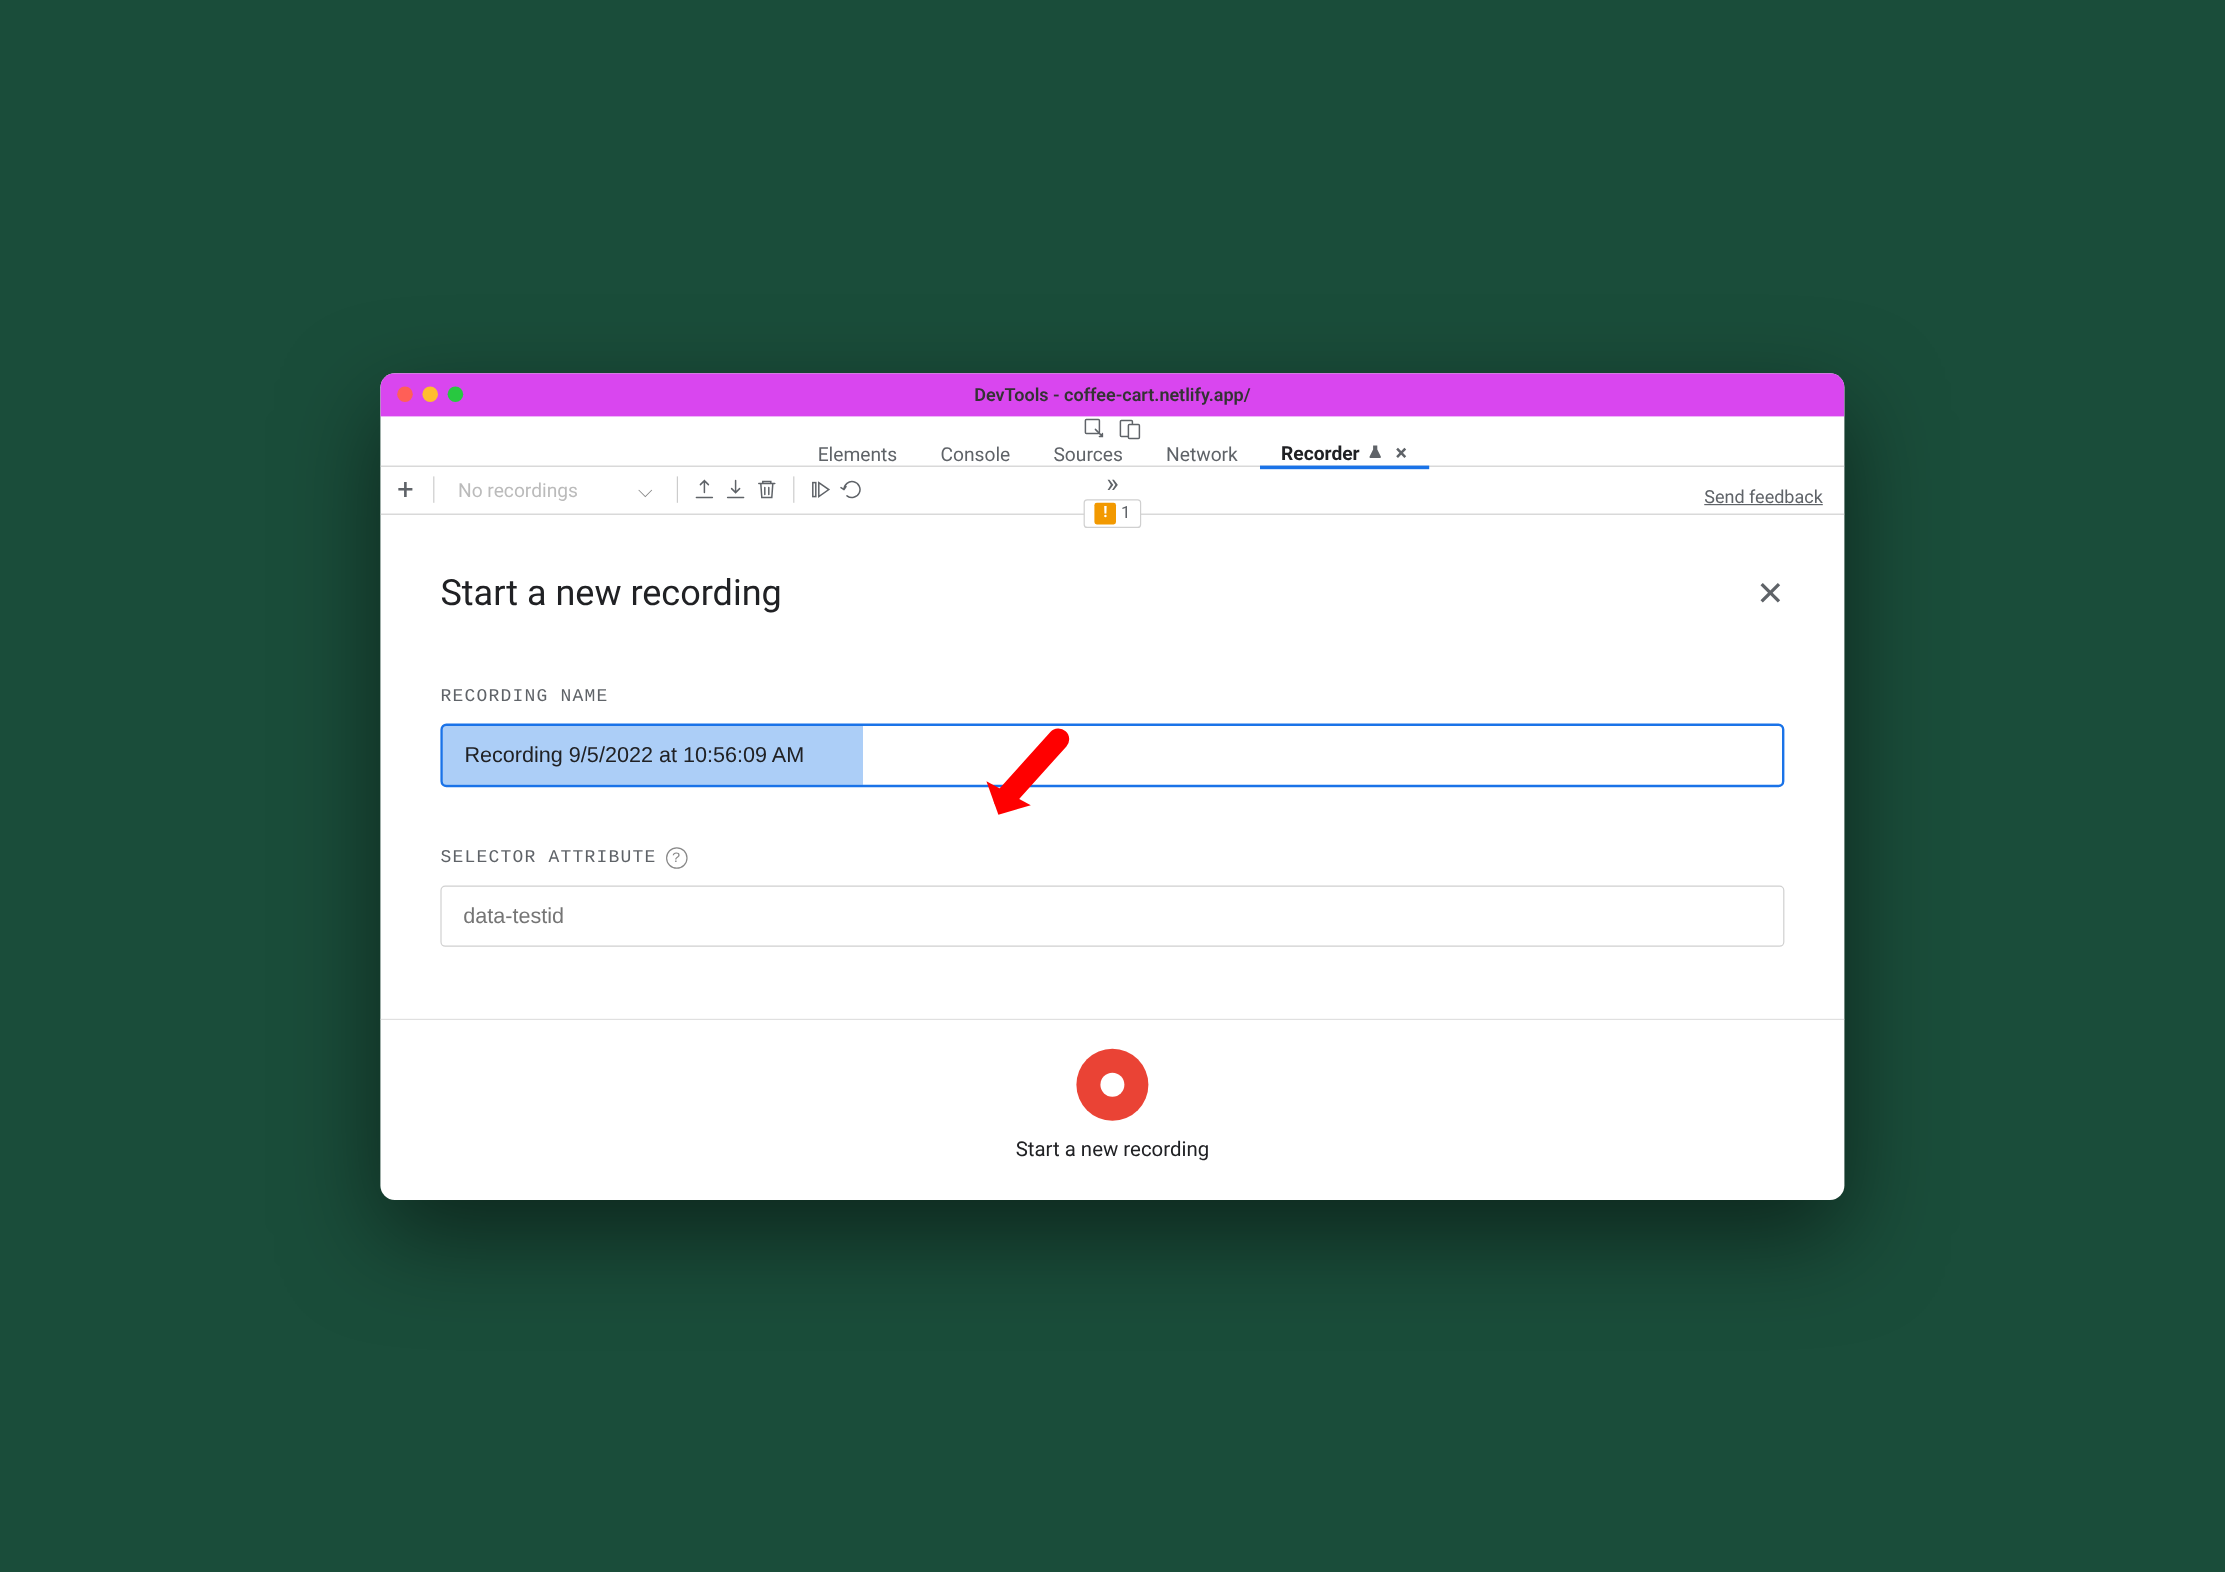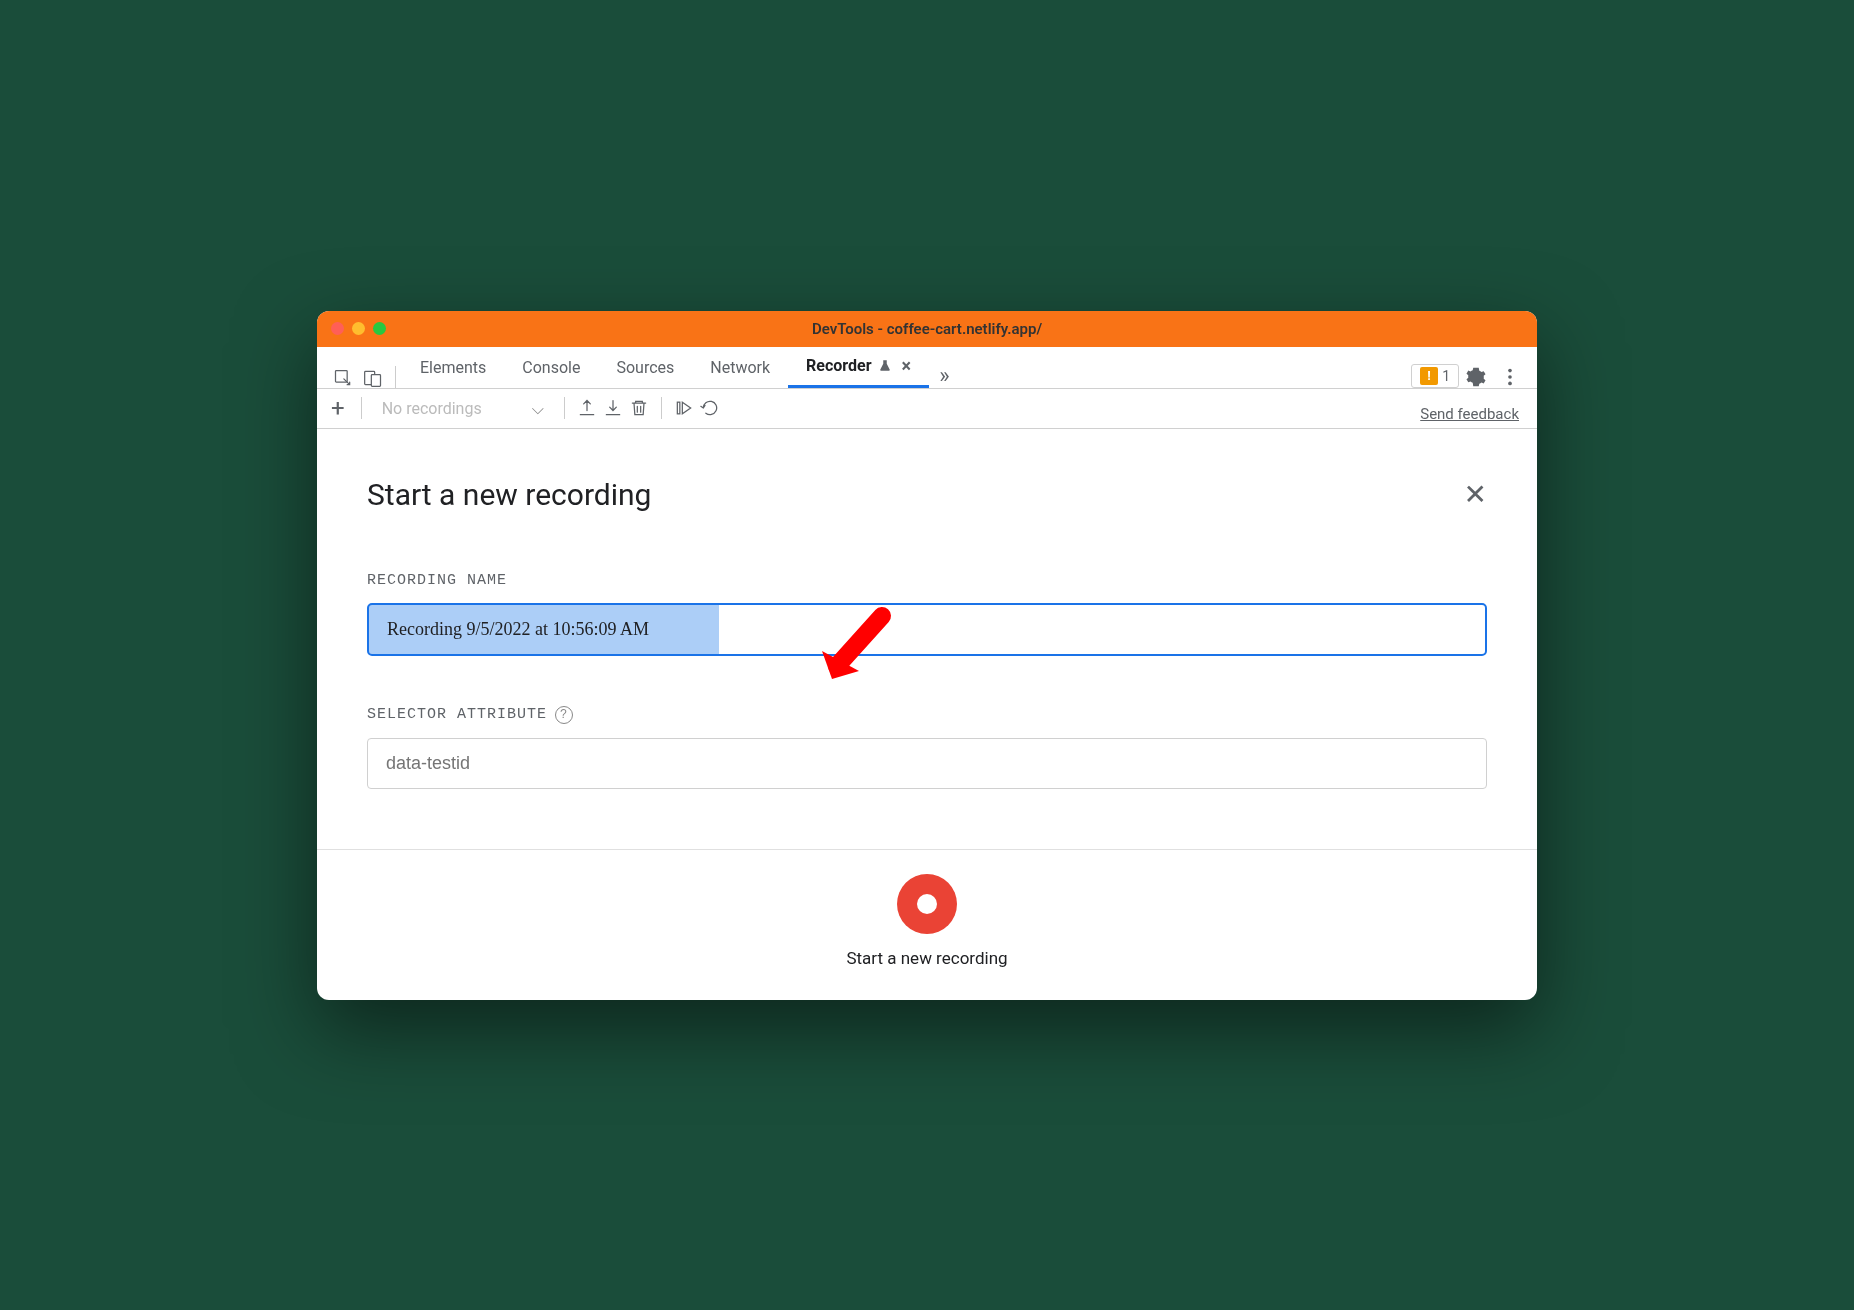--- a/index.html
+++ b/index.html
@@ -22,21 +22,21 @@
       width: 1220px;
       box-shadow: 0 30px 80px rgba(0,0,0,0.5);
       overflow: hidden;
       position: relative;
     }
     .titlebar {
       height: 36px;
       display: flex;
       align-items: center;
       padding: 0 14px;
-      background: #f97316;
+      background: #d946ef;
       position: relative;
     }
     .traffic-lights {
       display: flex;
       gap: 8px;
     }
     .traffic-light {
       width: 13px;
       height: 13px;
       border-radius: 50%;
@@ -47,25 +47,26 @@
     .window-title {
       position: absolute;
       left: 50%;
       transform: translateX(-50%);
       font-size: 15px;
       font-weight: 600;
       color: #333;
     }
     .tabs-bar {
       display: flex;
-      align-items: flex-end;
+      align-items: center;
       height: 42px;
       border-bottom: 1px solid #d0d0d0;
       padding: 0 10px;
       gap: 0;
+      flex-direction: column;
     }
     .device-icons {
       display: flex;
       align-items: center;
       gap: 10px;
       padding: 0 6px;
     }
     .icon-svg {
       width: 20px;
       height: 20px;
@@ -223,21 +224,20 @@
       border: 2px solid #1a73e8;
       border-radius: 5px;
       padding: 14px 18px;
       font-size: 18px;
       color: #202124;
       outline: none;
       margin-bottom: 50px;
     }
     .text-input.selected-text {
       background: linear-gradient(to right, #accef7 0%, #accef7 350px, #fff 350px);
-      font-family: Liberation Serif, serif;
     }
     .text-input-plain {
       width: 100%;
       border: 1px solid #d0d0d0;
       border-radius: 4px;
       padding: 14px 18px;
       font-size: 18px;
       color: #a21caf;
       outline: none;
     }

